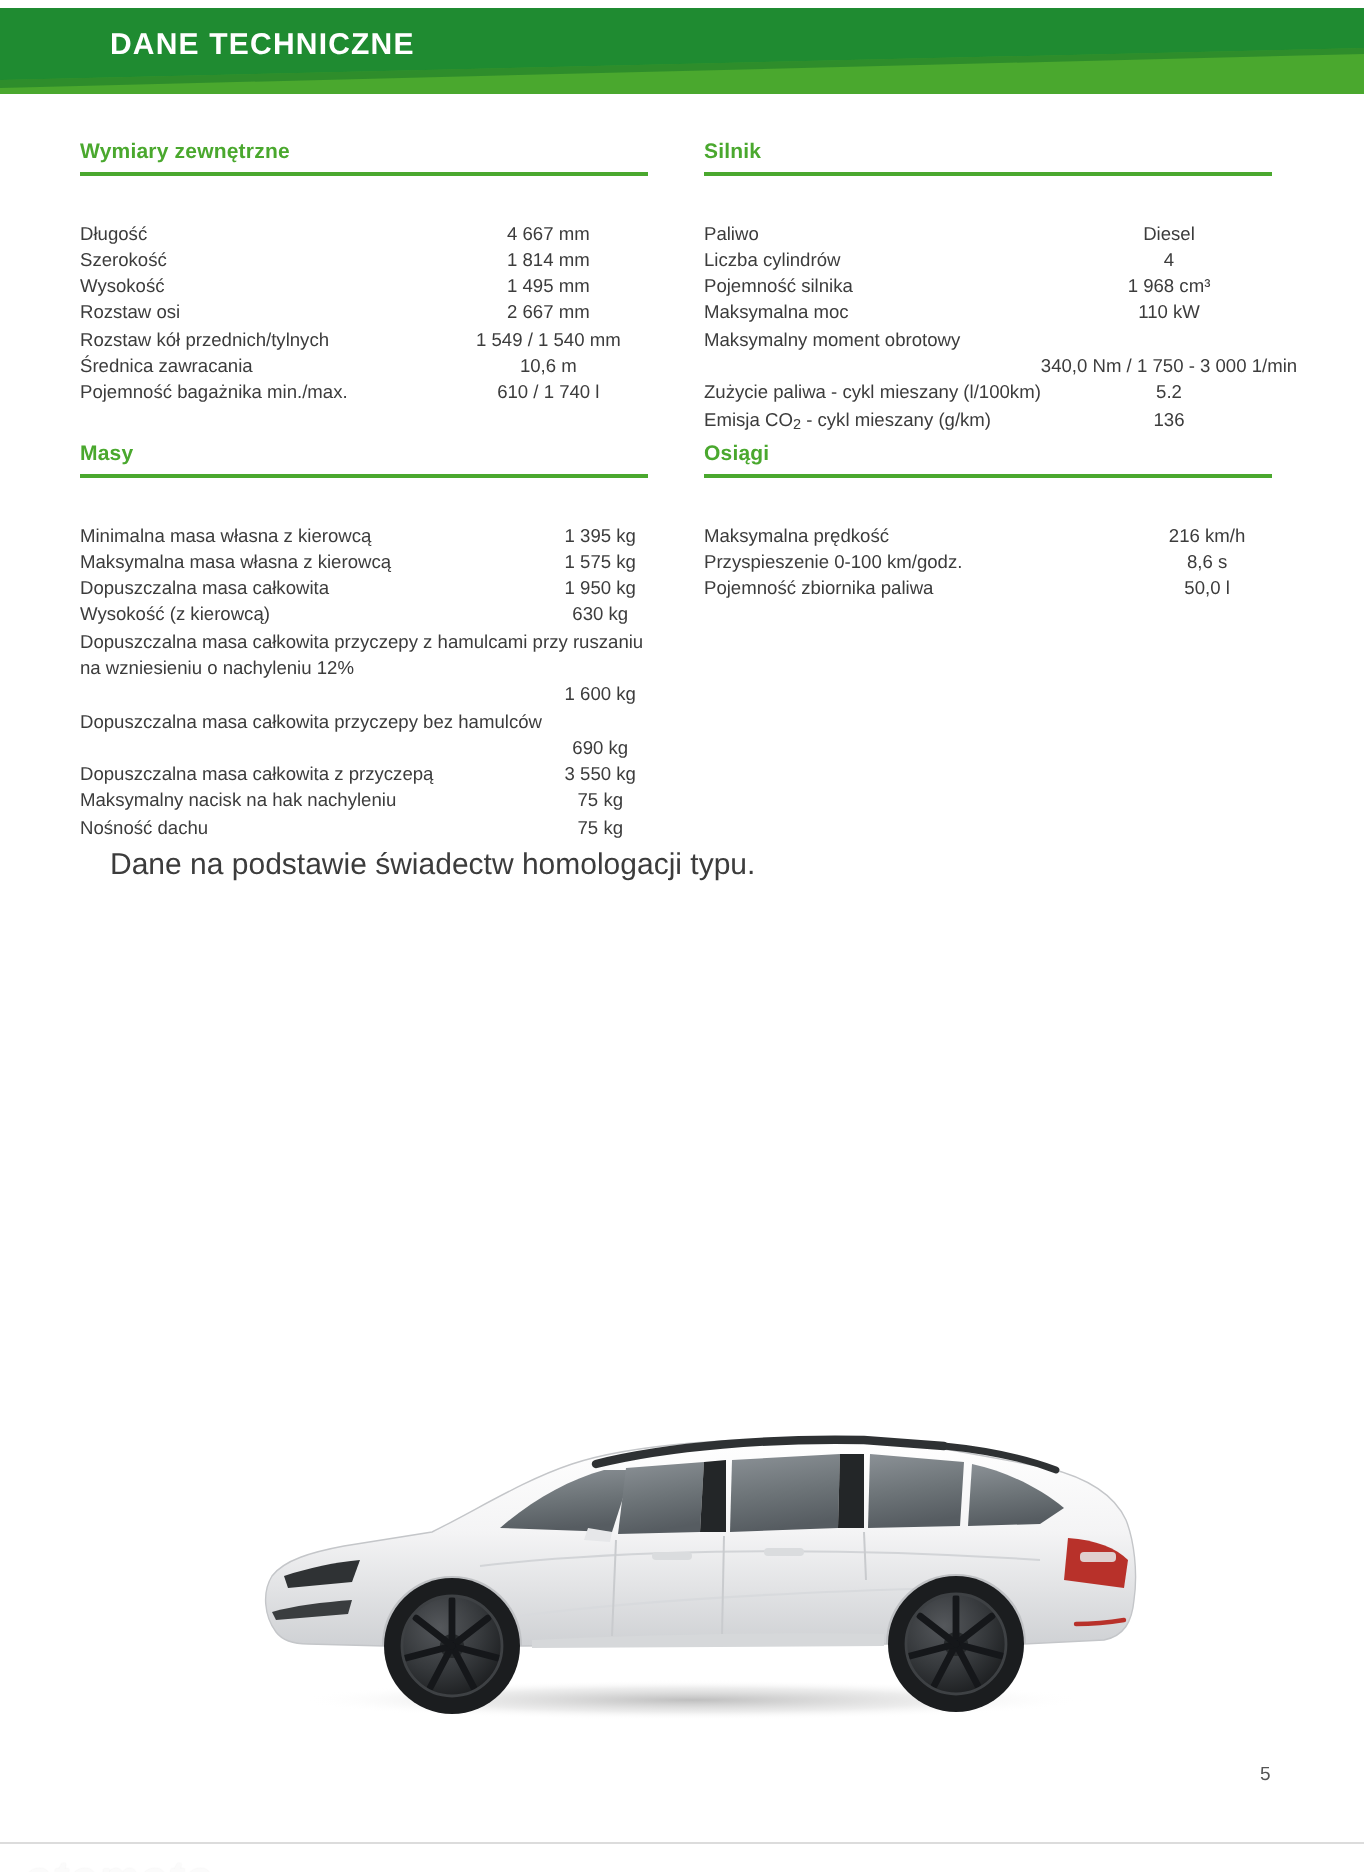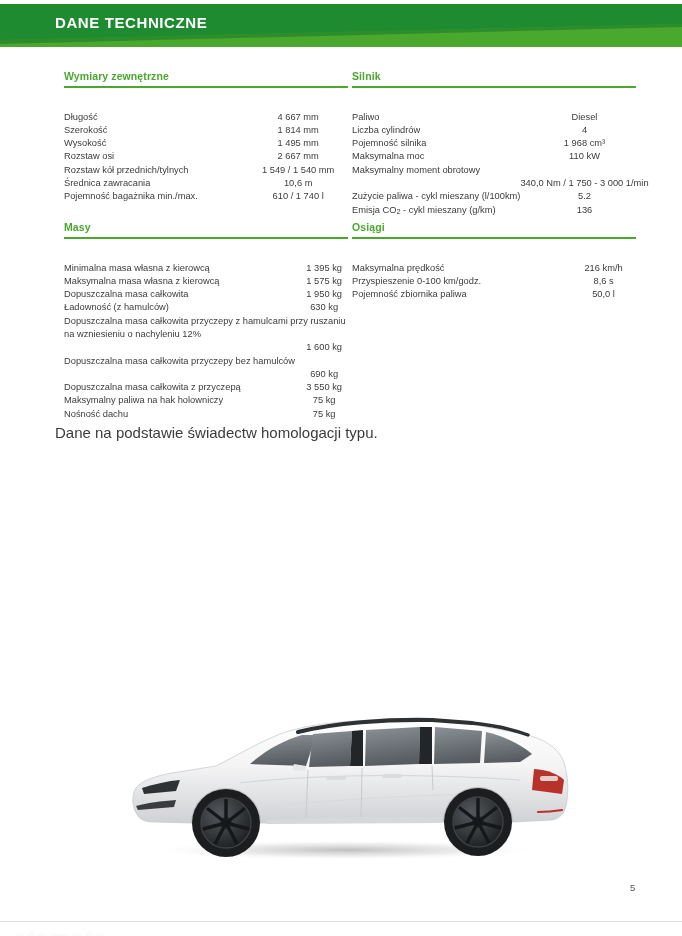--- a/index.html
+++ b/index.html
@@ -48,21 +48,21 @@
     color: #ffffff;
     white-space: nowrap;
     z-index: 5;
   }
 
   
   .col {
     position: absolute;
     width: 284px;
   }
-  .col-left  { left: 64px; }
+  .col-left  { left: 40px; }
   .col-right { left: 352px; }
 
   .block { margin-bottom: 0; }
 
   .block-title {
     font-size: 10.5px;
     font-weight: bold;
     color: #4aa82e;
     letter-spacing: 0.1px;
     margin: 0 0 3px 0;
@@ -211,21 +211,21 @@
         </tr>
         <tr>
           <td class="label">Maksymalna masa własna z kierowcą</td>
           <td class="value">1 575 kg</td>
         </tr>
         <tr>
           <td class="label">Dopuszczalna masa całkowita</td>
           <td class="value">1 950 kg</td>
         </tr>
         <tr>
-          <td class="label">Ładowność (z hamulców)</td>
+          <td class="label">Wysokość (z kierowcą)</td>
           <td class="value">630 kg</td>
         </tr>
         <tr class="wide">
           <td class="label spanlabel" colspan="2">Dopuszczalna masa całkowita przyczepy z hamulcami przy ruszaniu na wzniesieniu o nachyleniu 12%</td>
         </tr>
         <tr>
           <td class="label"></td>
           <td class="value">1 600 kg</td>
         </tr>
         <tr class="wide">
@@ -233,21 +233,21 @@
         </tr>
         <tr>
           <td class="label"></td>
           <td class="value">690 kg</td>
         </tr>
         <tr>
           <td class="label">Dopuszczalna masa całkowita z przyczepą</td>
           <td class="value">3 550 kg</td>
         </tr>
         <tr>
-          <td class="label">Maksymalny paliwa na hak holowniczy</td>
+          <td class="label">Maksymalny nacisk na hak nachyleniu</td>
           <td class="value">75 kg</td>
         </tr>
         <tr>
           <td class="label">Nośność dachu</td>
           <td class="value">75 kg</td>
         </tr>
       </tbody>
     </table>
   </div>
 </div>

